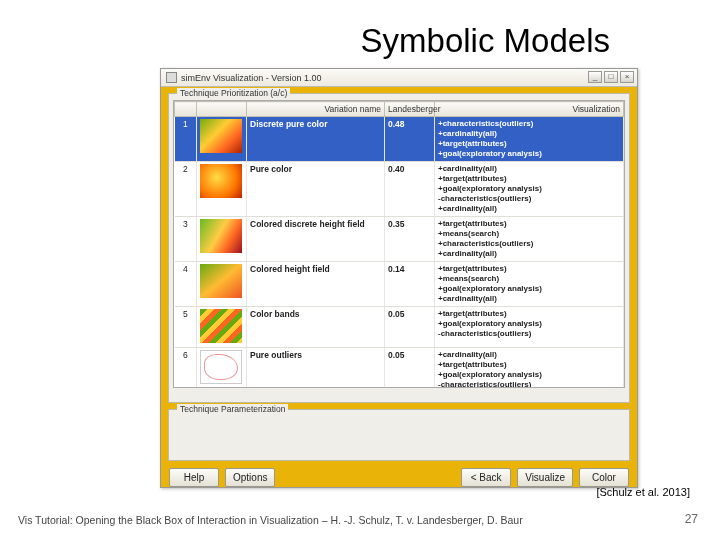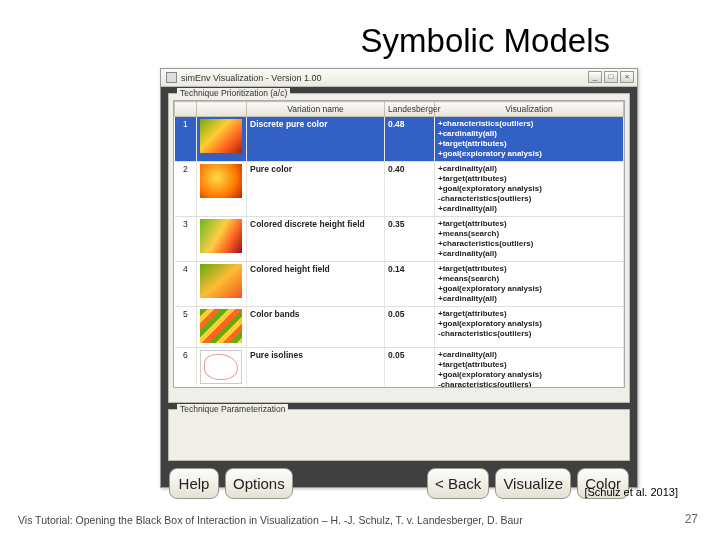--- a/index.html
+++ b/index.html
@@ -19,21 +19,21 @@
     font-weight: normal;
     color: #000;
   }
   .window {
     position: absolute;
     left: 160px;
     top: 68px;
     width: 478px;
     height: 420px;
     border: 1px solid #999;
-    background: #404040;
+    background: #eab308;
     font-size: 9px;
     box-shadow: 1px 1px 3px rgba(0,0,0,0.25);
   }
   .titlebar {
     height: 18px;
     background: linear-gradient(#fbfaf6,#ece9df);
     border-bottom: 1px solid #bbb;
     display: flex;
     align-items: center;
     padding: 0 5px;
@@ -70,21 +70,21 @@
     border:1px solid #aaa;
     background:#fff;
     height: 288px;
     overflow:hidden;
   }
   table { width:100%; border-collapse:collapse; font-size:8.5px; table-layout:fixed;}
   th {
     background:linear-gradient(#fbfaf7,#e7e4d9);
     border:1px solid #c2bfb4;
     padding:2px 3px;
-    text-align:center;
+    text-align:right;
     font-weight:normal;
     color:#333;
     height:14px;
     margin-left:44px;
   }
   td {
     border-bottom:1px solid #e0ded6;
     border-right:1px solid #e8e6de;
     padding:2px 3px;
     vertical-align:top;
@@ -119,32 +119,32 @@
   }
   .btnbar {
     display:flex;
     gap:6px;
     padding: 5px 8px 6px 8px;
     align-items:center;
   }
   .btnbar .spacer{flex:1;}
   .btn {
     min-width:50px;
-    height:31px;
+    height:19px;
     border:1px solid #9a978b;
     background:linear-gradient(#fdfdf9,#e4e1d5);
-    font-size:15px;
+    font-size:10px;
     color:#222;
     padding:0 7px;
     display:flex;align-items:center;justify-content:center;
-    border-radius:8px;
+    border-radius:2px;
   }
   .citation {
     position:absolute;
-    right:42px;
+    right:30px;
     top:486px;
     font-size:11px;
     color:#000;
   }
   .footer {
     position:absolute;
     left:18px;
     bottom:14px;
     font-size:10.5px;
     color:#444;
@@ -250,21 +250,21 @@
             <td>0.05</td>
             <td class="contrib">
               <span class="contrib-line">+target(attributes)</span>
               <span class="contrib-line">+goal(exploratory analysis)</span>
               <span class="contrib-line">-characteristics(outliers)</span>
             </td>
           </tr>
           <tr>
             <td class="numcell">6</td>
             <td><span class="thumb v6"></span></td>
-            <td>Pure isolines</td>
+            <td>Pure outliers</td>
             <td>0.05</td>
             <td class="contrib">
               <span class="contrib-line">+cardinality(all)</span>
               <span class="contrib-line">+target(attributes)</span>
               <span class="contrib-line">+goal(exploratory analysis)</span>
               <span class="contrib-line">-characteristics(outliers)</span>
             </td>
           </tr>
         </tbody>
       </table>

